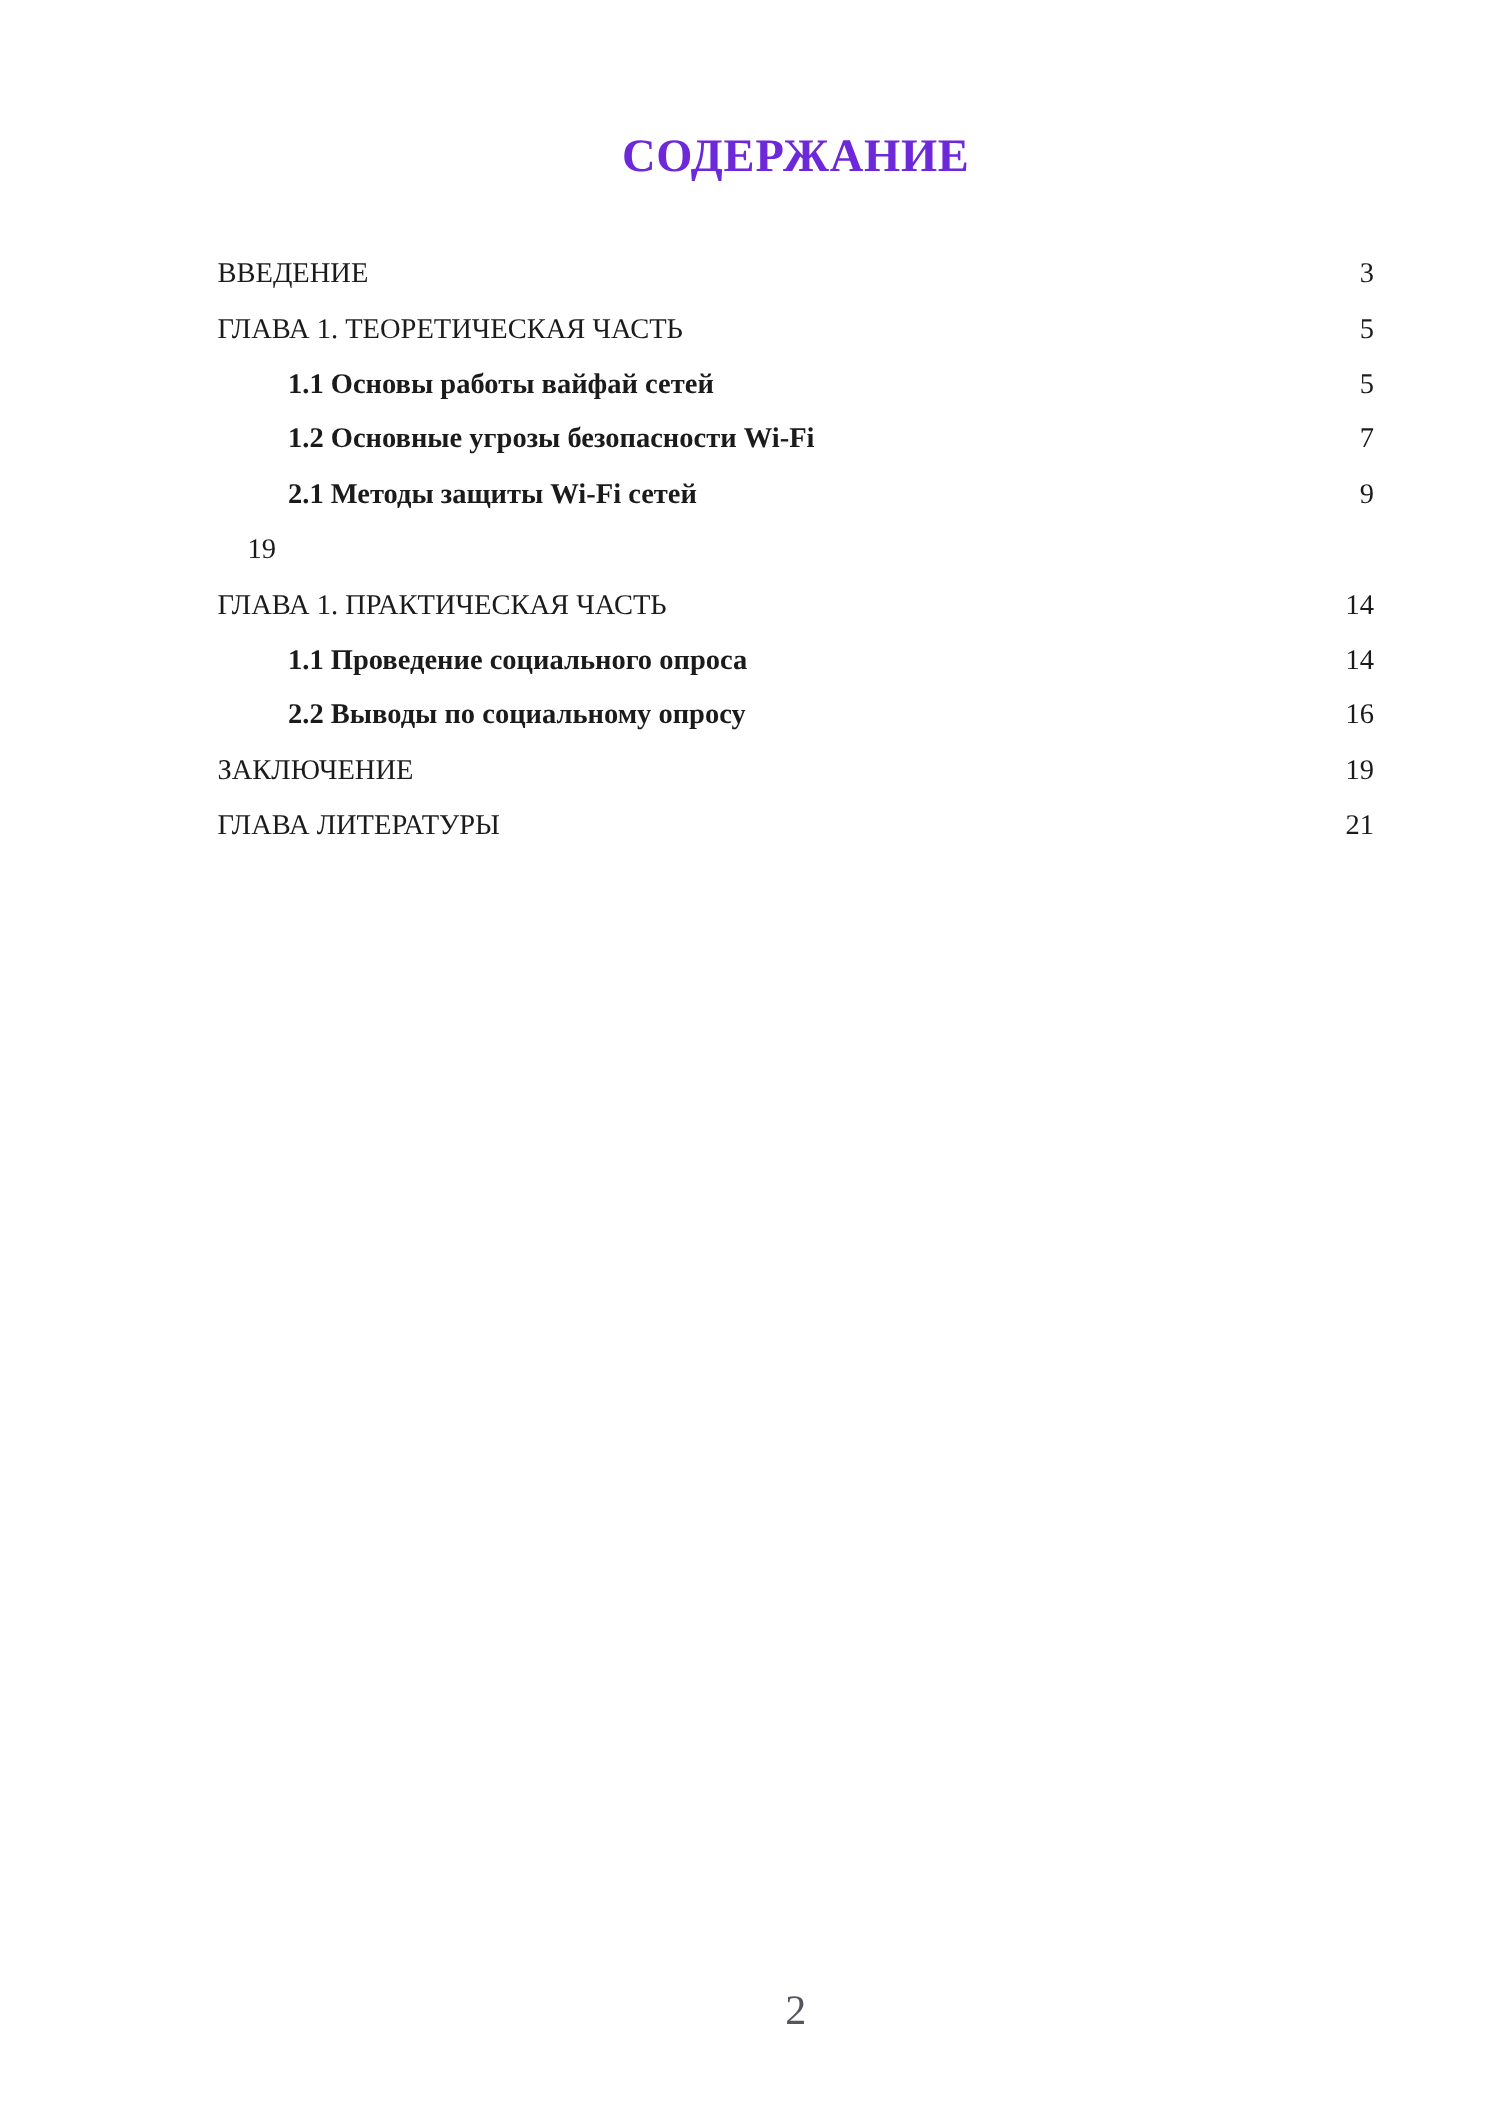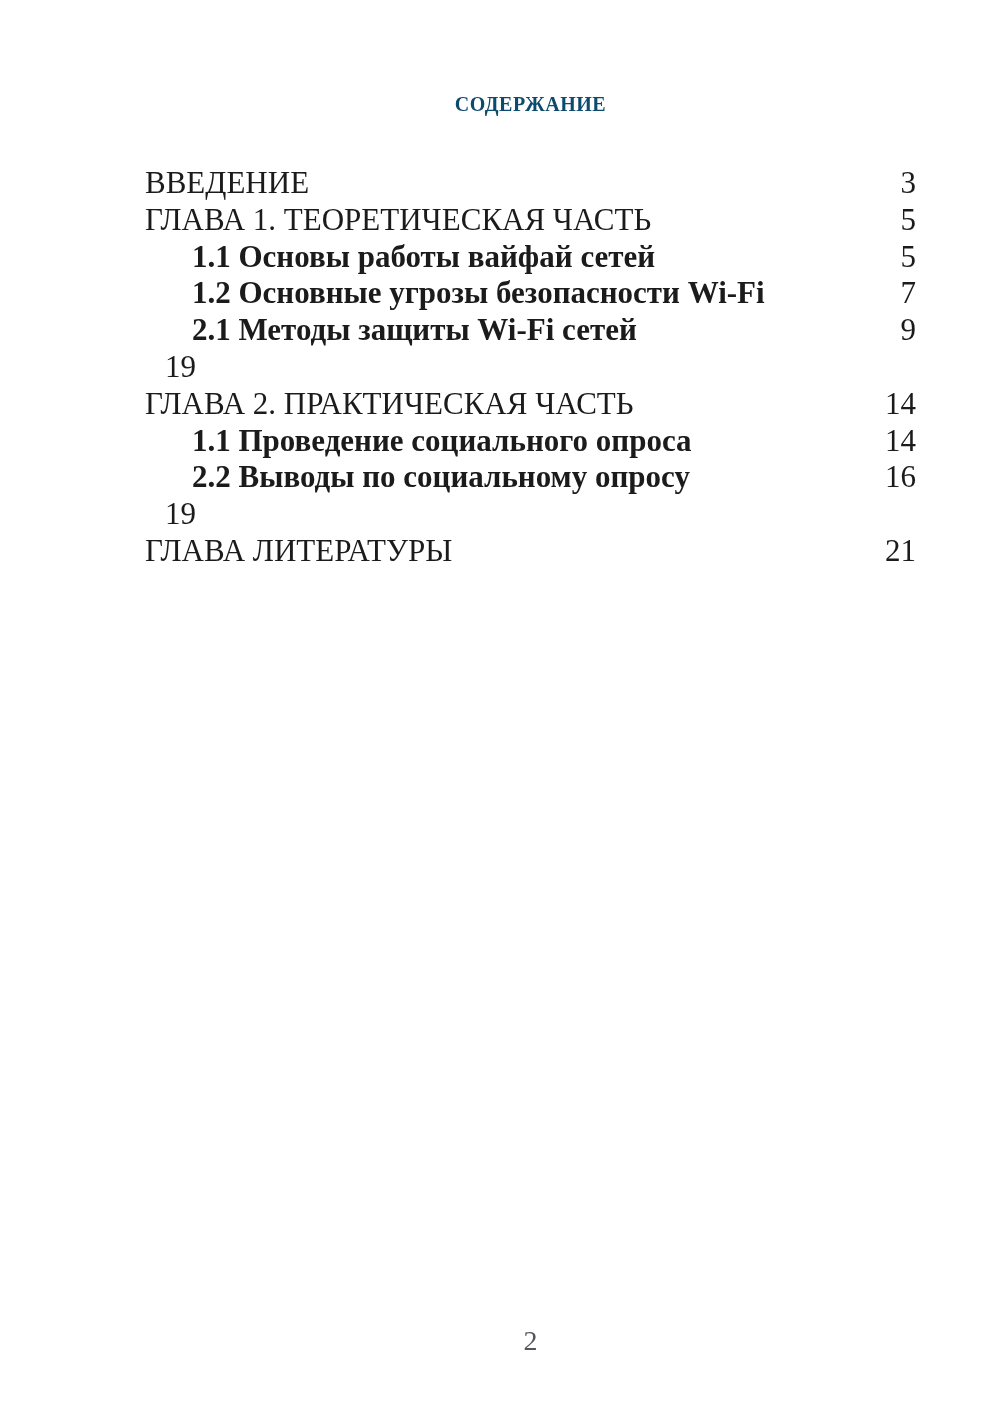--- a/index.html
+++ b/index.html
@@ -16,39 +16,39 @@
     color: #1b1b1b;
     overflow: hidden;
   }
   .doc-title {
     position: absolute;
     top: 87px;
     left: 145px;
     right: 84px;
     margin: 0;
     text-align: center;
-    font-size: 20px;
+    font-size: 31px;
     line-height: 34px;
     font-weight: bold;
-    color: #0c4a6e;
+    color: #6d28d9;
     letter-spacing: 0.5px;
   }
   .toc {
     position: absolute;
     top: 165px;
     left: 145px;
     right: 84px;
   }
   .toc-row {
     display: flex;
     justify-content: space-between;
     align-items: baseline;
     height: 36.8px;
     line-height: 36.8px;
-    font-size: 31px;
+    font-size: 19px;
     white-space: nowrap;
   }
   .toc-row .toc-label {
     overflow: hidden;
   }
   .toc-row.sub .toc-label {
     padding-left: 47px;
     font-weight: bold;
   }
   .toc-row .toc-page {
@@ -98,35 +98,36 @@
     <div class="toc-row sub">
       <span class="toc-label">2.1 Методы защиты Wi-Fi сетей</span>
       <span class="toc-page">9</span>
     </div>
 
     <div class="toc-row sub">
       <span class="toc-page">19</span>
     </div>
 
     <div class="toc-row">
-      <span class="toc-label">ГЛАВА 2. ПРАКТИЧЕСКАЯ ЧАСТЬ</span>
+      <span class="toc-label">ГЛАВА 1. ПРАКТИЧЕСКАЯ ЧАСТЬ</span>
       <span class="toc-page">14</span>
     </div>
 
     <div class="toc-row sub">
       <span class="toc-label">1.1 Проведение социального опроса</span>
       <span class="toc-page">14</span>
     </div>
 
     <div class="toc-row sub">
       <span class="toc-label">2.2 Выводы по социальному опросу</span>
       <span class="toc-page">16</span>
     </div>
 
     <div class="toc-row">
+      <span class="toc-label">ЗАКЛЮЧЕНИЕ</span>
       <span class="toc-page">19</span>
     </div>
 
     <div class="toc-row">
       <span class="toc-label">ГЛАВА ЛИТЕРАТУРЫ</span>
       <span class="toc-page">21</span>
     </div>
 
   </div>
 

